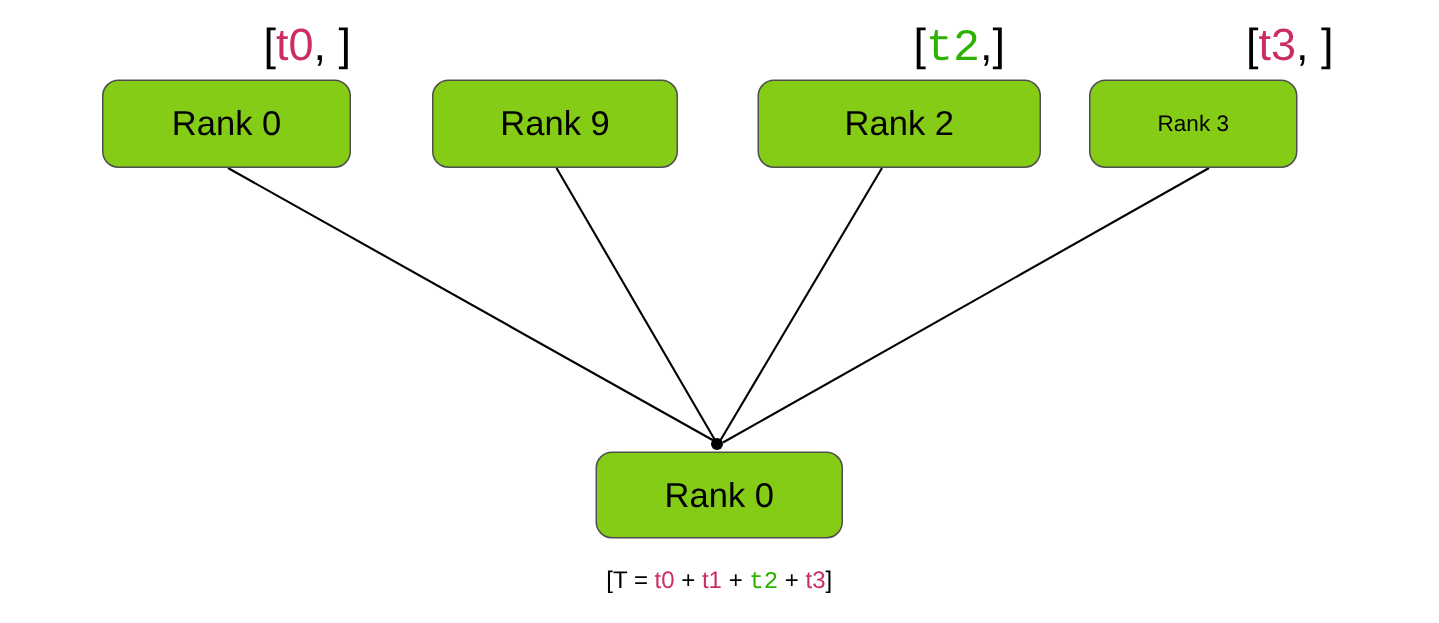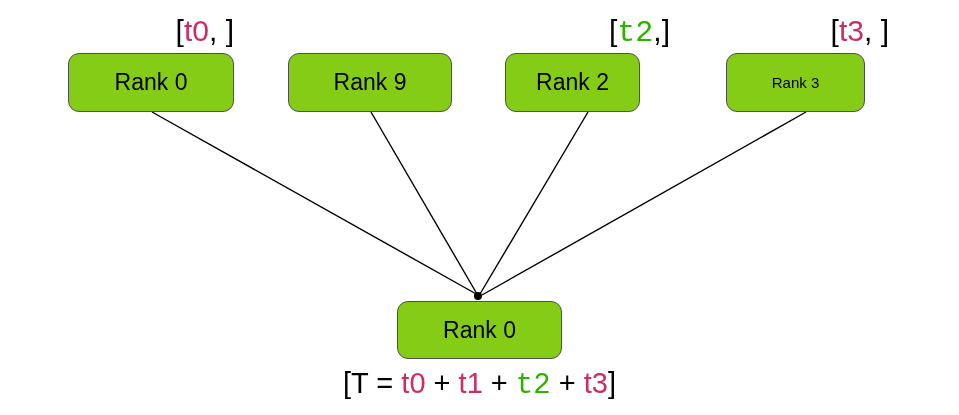--- a/index.html
+++ b/index.html
@@ -45,24 +45,24 @@
     position: absolute;
     top: 14px;
     font-size: 30px;
     color: #000000;
     text-align: right;
     white-space: nowrap;
   }
   .result {
     position: absolute;
     left: 0;
-    top: 367px;
+    top: 379px;
     width: 959px;
     text-align: center;
-    font-size: 29px;
+    font-size: 16px;
     color: #000000;
     white-space: nowrap;
   }
   .c-pink { color: #cc2d64; }
   .c-green { color: #2db200; font-family: Liberation Mono, monospace; }
 </style>
 </head>
 <body>
 
 <div class="canvas">
@@ -84,21 +84,21 @@
   <div class="tuple" style="left:726px; width:163px;">
     <span>[</span><span class="c-pink">t3</span><span>, ]</span>
   </div>
 
   <div class="node" style="left:68px; top:53px; width:166px; height:59px;">
     <span>Rank 0</span>
   </div>
   <div class="node" style="left:288px; top:53px; width:164px; height:59px;">
     <span>Rank 9</span>
   </div>
-  <div class="node" style="left:505px; top:53px; width:135px; height:59px;">
+  <div class="node" style="left:505px; top:53px; width:189px; height:59px;">
     <span>Rank 2</span>
   </div>
   <div class="node small" style="left:726px; top:53px; width:139px; height:59px;">
     <span>Rank 3</span>
   </div>
 
   <div class="node" style="left:397px; top:301px; width:165px; height:58px;">
     <span>Rank 0</span>
   </div>
 

